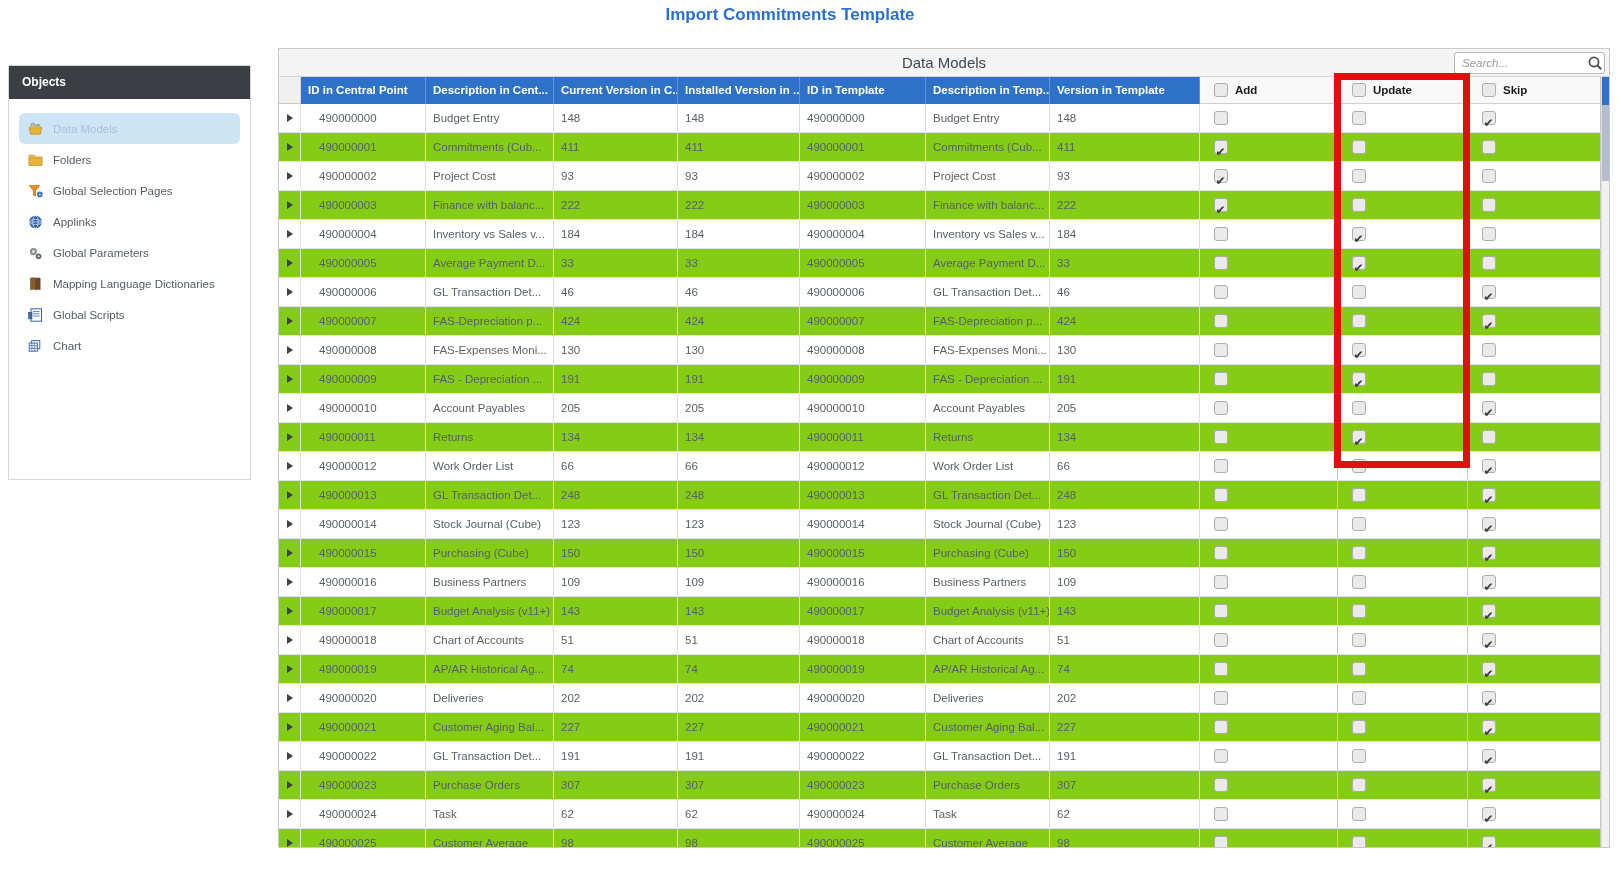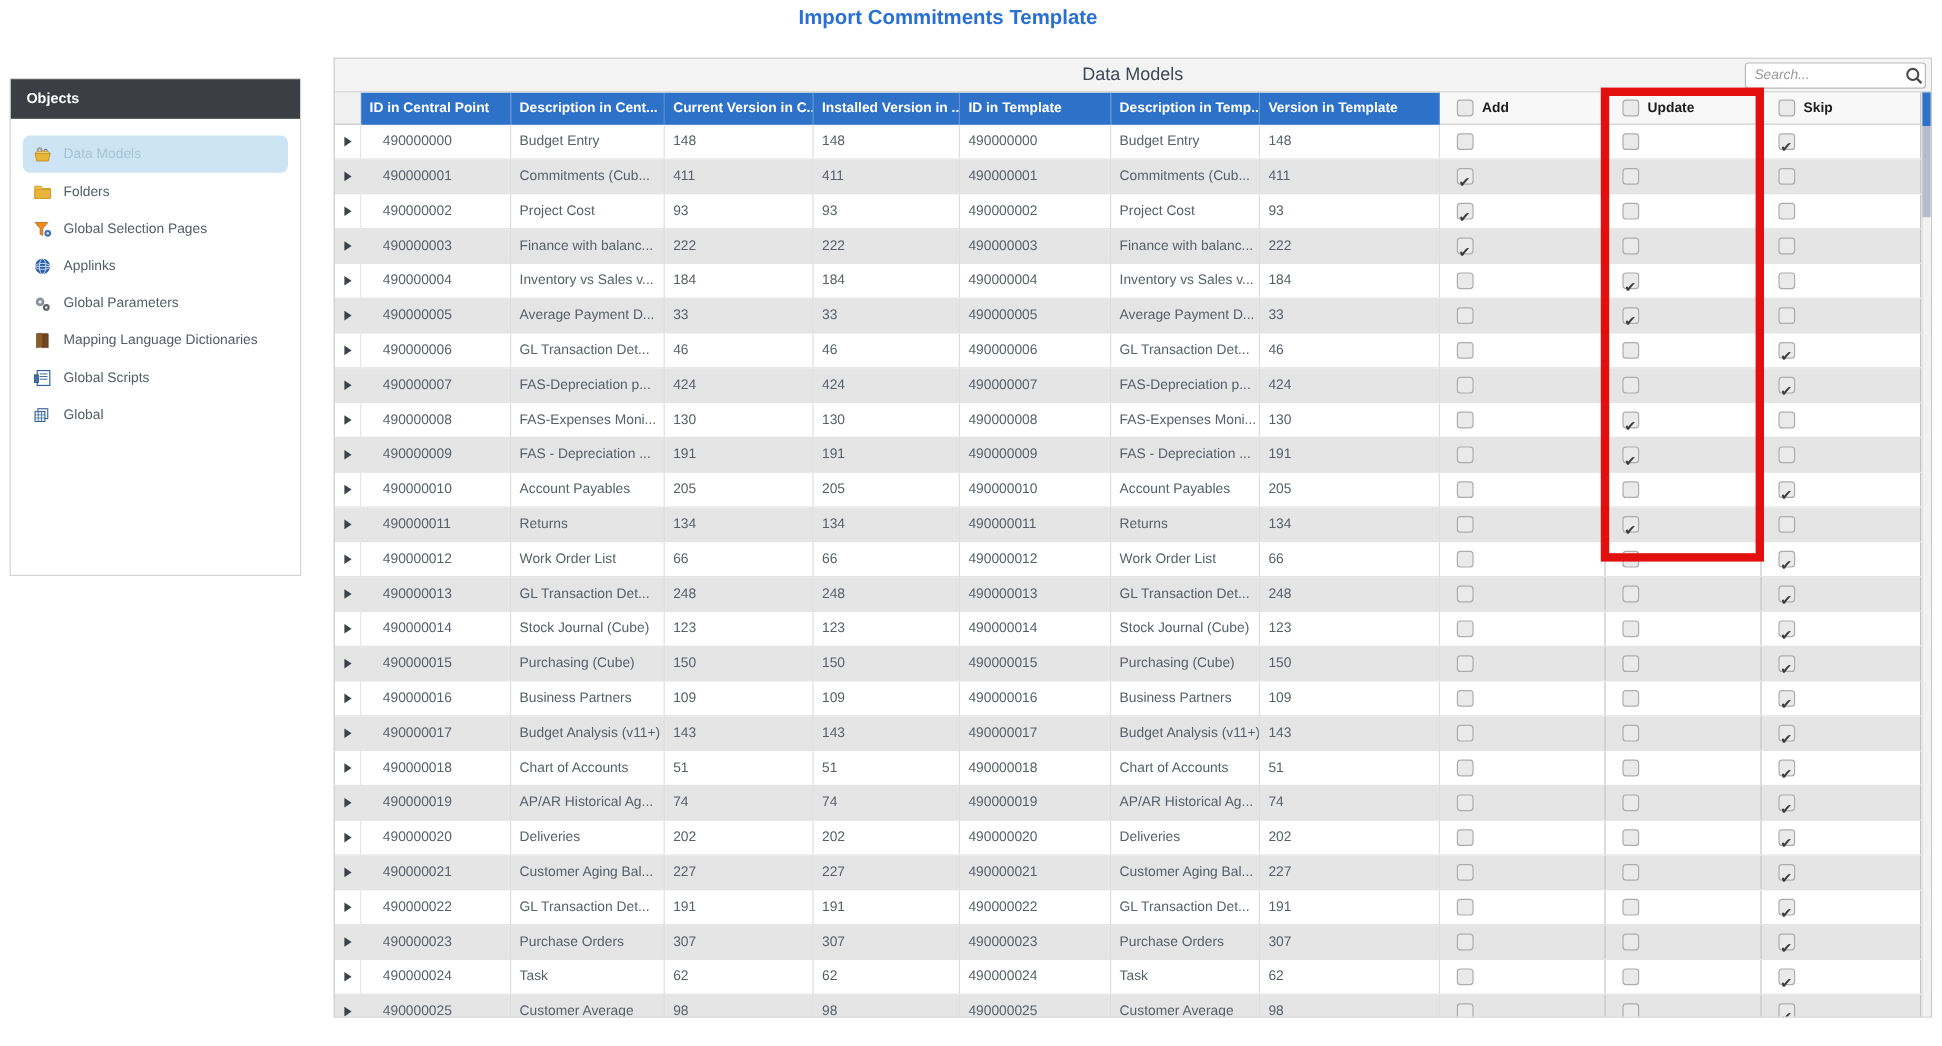--- a/index.html
+++ b/index.html
@@ -41,21 +41,21 @@
   .grid-header { display:flex; height:27px; }
   .hstub { background:#f0f0f0; border-right:1px solid #d9d9d9; border-bottom:1px solid #c9c9c9; }
   .hcell { background:#2d72c8; color:#fff; font-weight:bold; font-size:11.5px;
     line-height:27px; padding-left:7px; white-space:nowrap; overflow:hidden;
     border-right:1px solid #5d92d4; cursor:pointer; }
   .hact { background:#f8f8f8; display:flex; align-items:center; gap:7px;
     padding-left:14px; font-size:11.5px; font-weight:bold; color:#1d1d1d;
     border-right:1px solid #c6c6c6; border-bottom:1px solid #cfcfcf; cursor:pointer; }
 
   .grid-body .row { display:flex; height:29px; border-bottom:1px solid #e4e4e4; background:#fff; }
-  .grid-body .row.alt { background:#e5e5e5; }
+  .grid-body .row.alt { background:#84cc16; }
   .cell { font-size:11.5px; color:#585f68; line-height:28px; padding-left:7px;
     white-space:nowrap; overflow:hidden; border-right:1px solid #dedede; }
   .cell.first { padding-left:18px; }
   .cell.exp { display:flex; align-items:center; justify-content:center; padding:0;
     border-right:1px solid #e6e6e6; }
   .cell.act { display:flex; align-items:center; padding-left:14px; border-right:1px solid #c6c6c6; }
 
   .tri { width:0; height:0; border-left:6px solid #3e434a; border-top:4.5px solid transparent;
     border-bottom:4.5px solid transparent; cursor:pointer; }
 
@@ -162,21 +162,21 @@
         <span class="sb-icon">
           <svg viewBox="0 0 17 16">
             <rect x="4.6" y="2.6" width="8.2" height="8.2" fill="#eef3fa" stroke="#35629e" stroke-width="0.9"></rect>
             <rect x="2.2" y="5" width="8.2" height="8.2" fill="#eef3fa" stroke="#35629e" stroke-width="0.9"></rect>
             <line x1="2.2" y1="7.7" x2="10.4" y2="7.7" stroke="#35629e" stroke-width="0.6"></line>
             <line x1="2.2" y1="10.4" x2="10.4" y2="10.4" stroke="#35629e" stroke-width="0.6"></line>
             <line x1="4.9" y1="5" x2="4.9" y2="13.2" stroke="#35629e" stroke-width="0.6"></line>
             <line x1="7.6" y1="5" x2="7.6" y2="13.2" stroke="#35629e" stroke-width="0.6"></line>
           </svg>
         </span>
-        <span>Global</span>
+        <span>Chart</span>
       </li>
     </ul>
 </aside>
 
 <section class="panel">
   <div class="panel-titlebar">
     <span class="panel-title">Data Models</span>
     <div class="search-box">
       <input type="text" placeholder="Search..." style="">
       <svg class="search-icon" viewBox="0 0 18 18">

